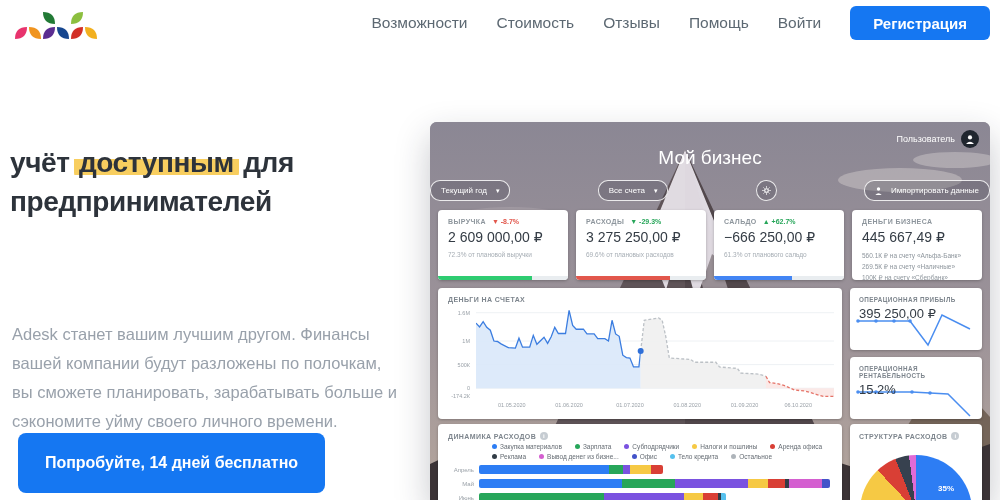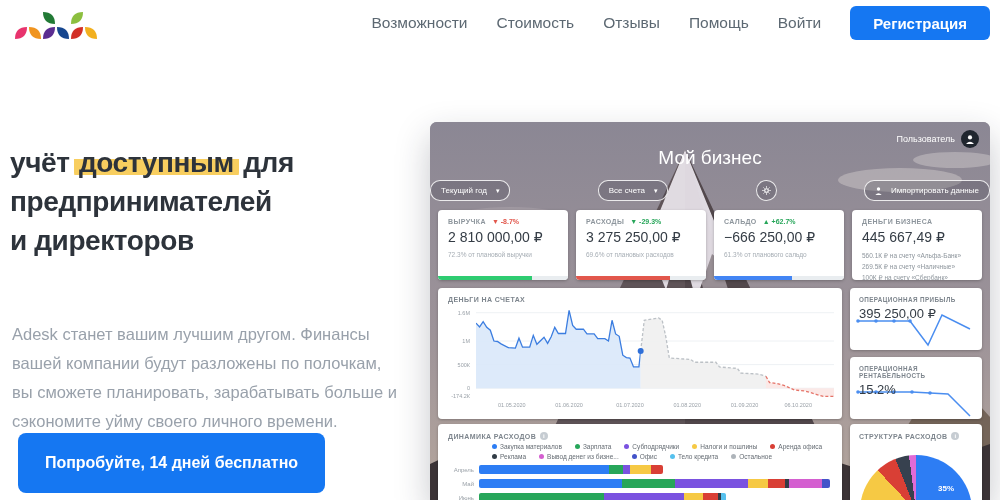--- a/index.html
+++ b/index.html
@@ -104,21 +104,20 @@
   <button class="btn-register">Регистрация</button>
 </nav>
 
 <h1 class="h1">
   <div>
     <span>учёт</span>
     <span class="hl" style="background-image: linear-gradient(rgb(248, 206, 95), rgb(248, 206, 95));">доступным</span>
     <span>для</span>
   </div>
   <div><span>предпринимателей</span></div>
-  <div><span>и директоров</span></div>
 </h1>
 
 <p class="lead">Adesk станет вашим лучшим другом. Финансы вашей компании будут разложены по полочкам, вы сможете планировать, зарабатывать больше и сэкономите уйму своего личного времени.</p>
 
 <button class="cta">Попробуйте, 14 дней бесплатно</button>
 
 <div class="dash">
 
   <svg class="dash-bg" viewBox="0 0 560 378" preserveAspectRatio="none">
     <defs>
@@ -175,21 +174,21 @@
       <span>Импортировать данные</span>
     </div>
   </div>
 
   <div class="cards">
     <div class="mcard">
       <div class="mrow">
         <span class="mlabel">ВЫРУЧКА</span>
         <span class="mbadge" style="color: rgb(226, 87, 76);">▼ -8.7%</span>
       </div>
-      <div class="mvalue">2 810 000,00 ₽</div>
+      <div class="mvalue">2 609 000,00 ₽</div>
       <div class="msub">72.3% от плановой выручки</div>
       <div class="mtrack">
           <div class="mfill" style="width: 72%; background: rgb(46, 204, 113);"></div>
         </div>
     </div>
     <div class="mcard">
       <div class="mrow">
         <span class="mlabel">РАСХОДЫ</span>
         <span class="mbadge" style="color: rgb(39, 166, 90);">▼ -29.3%</span>
       </div>

